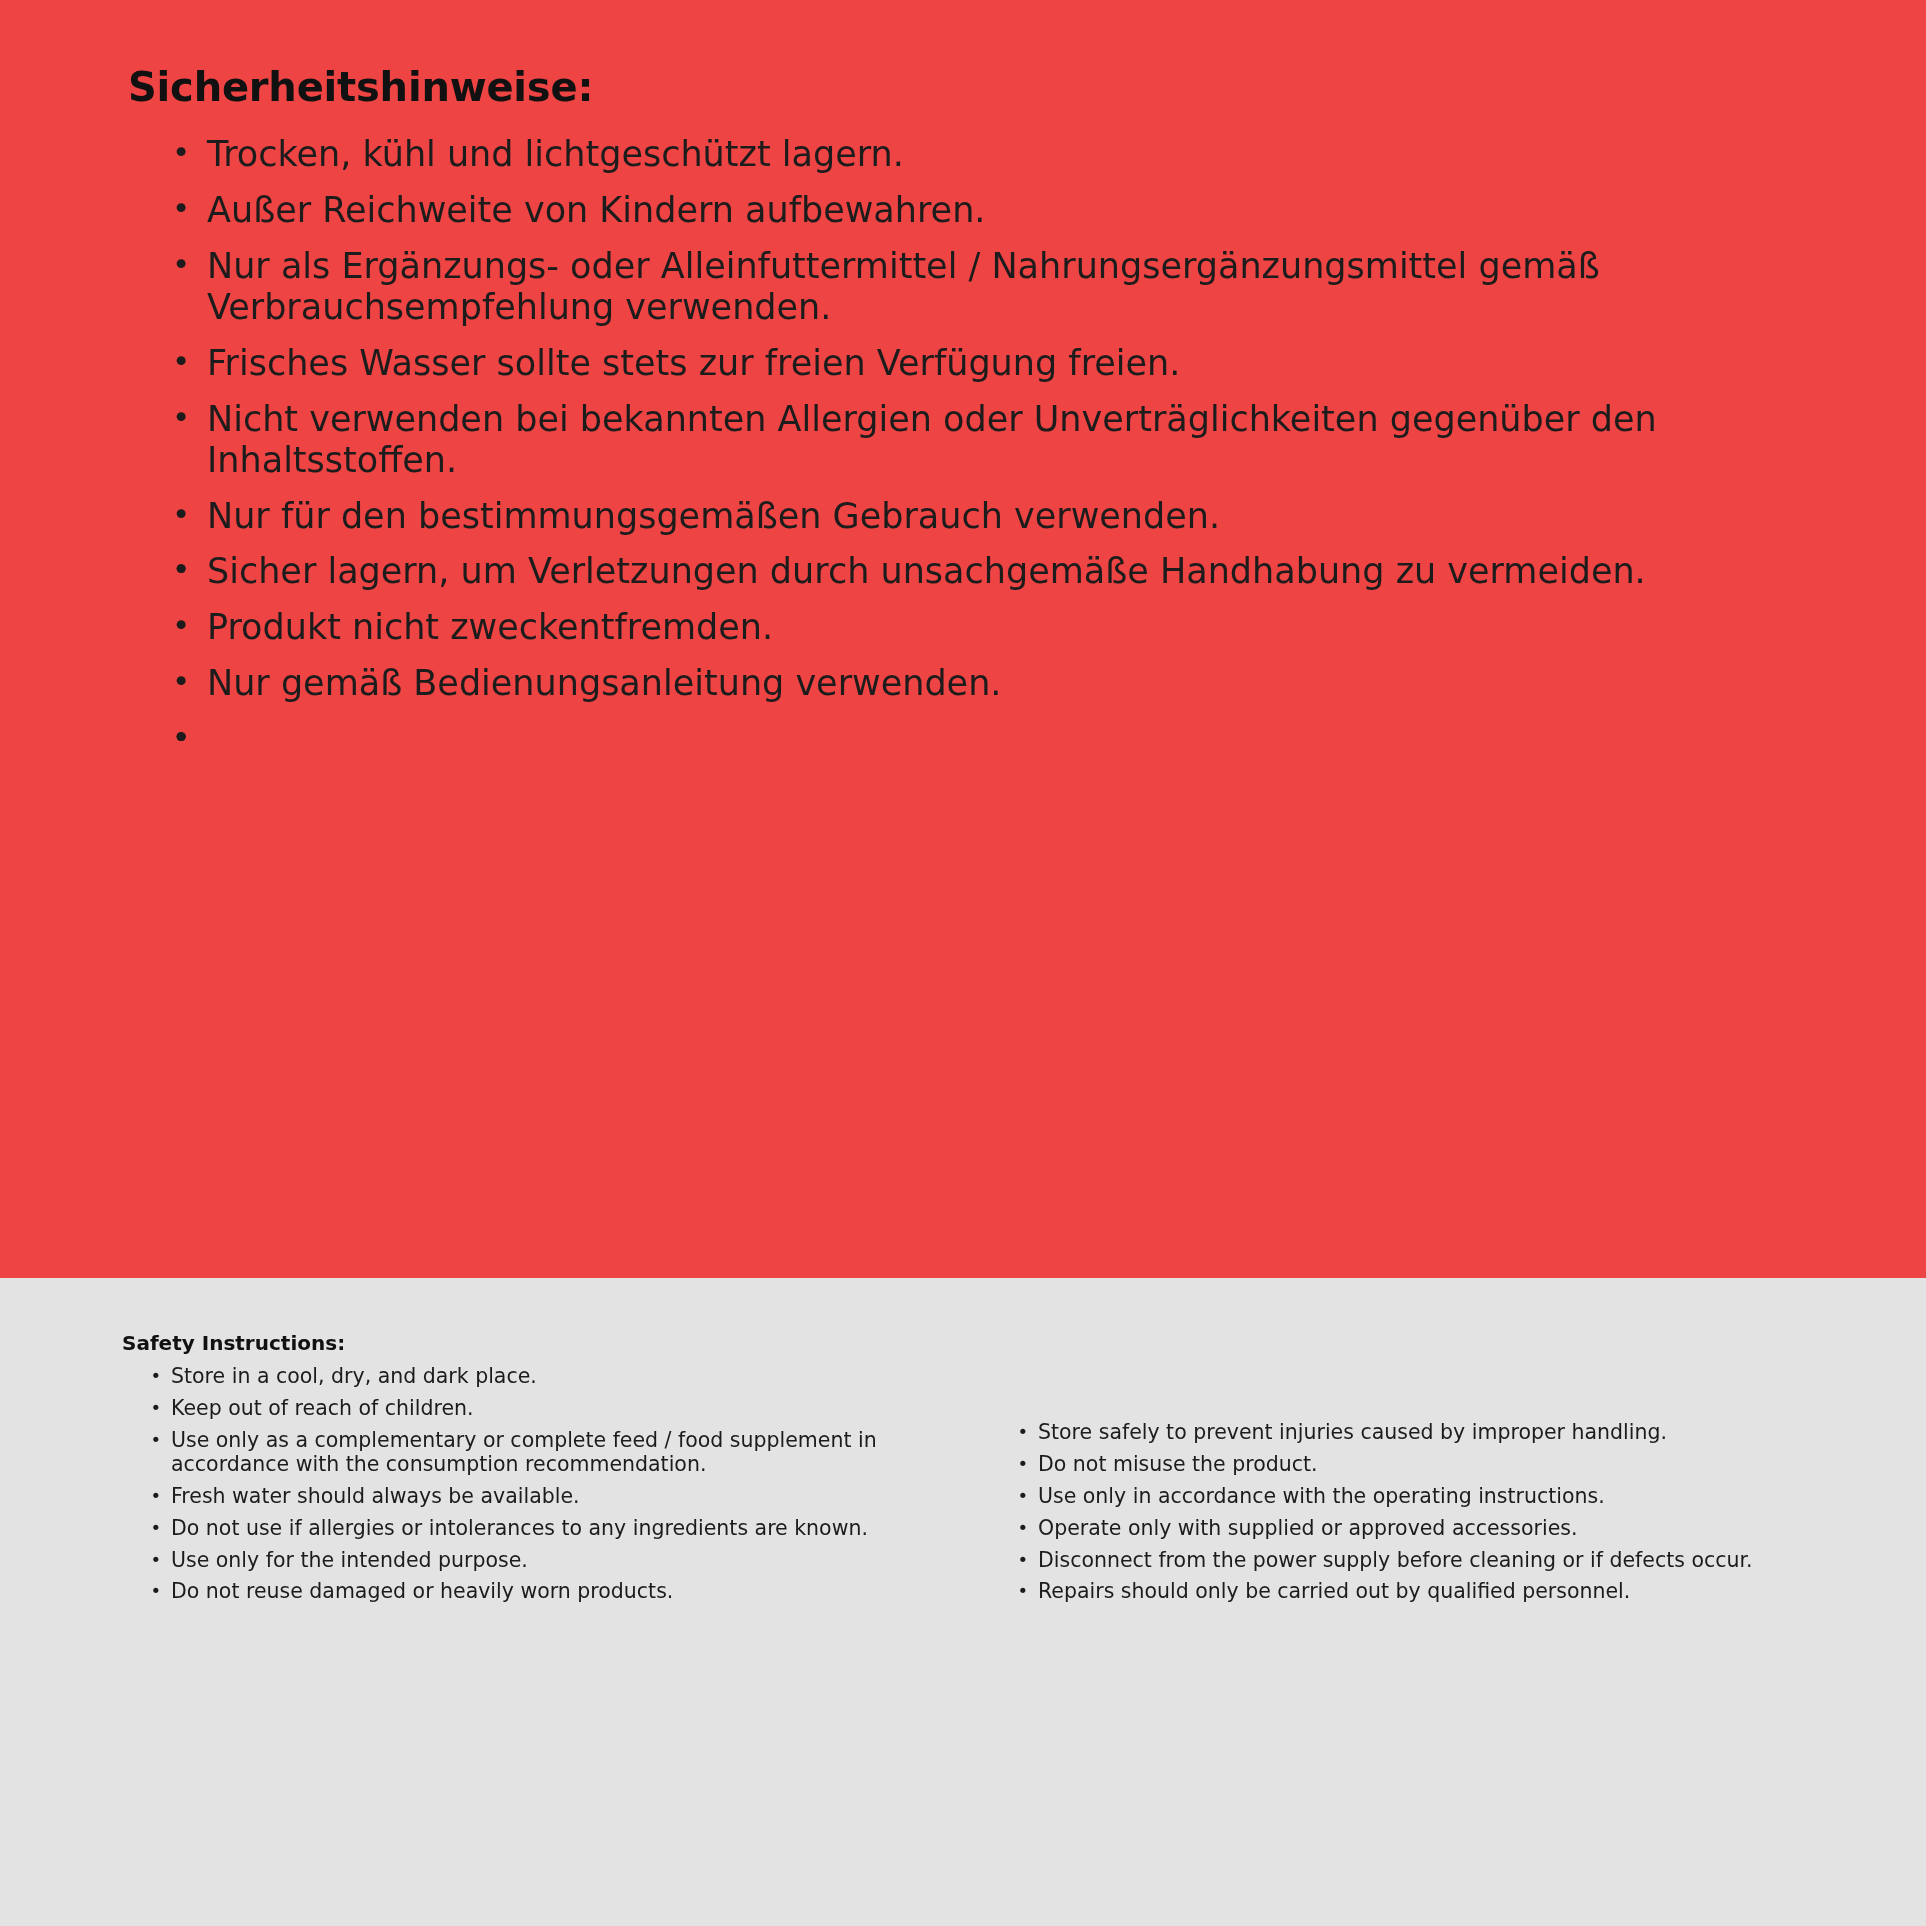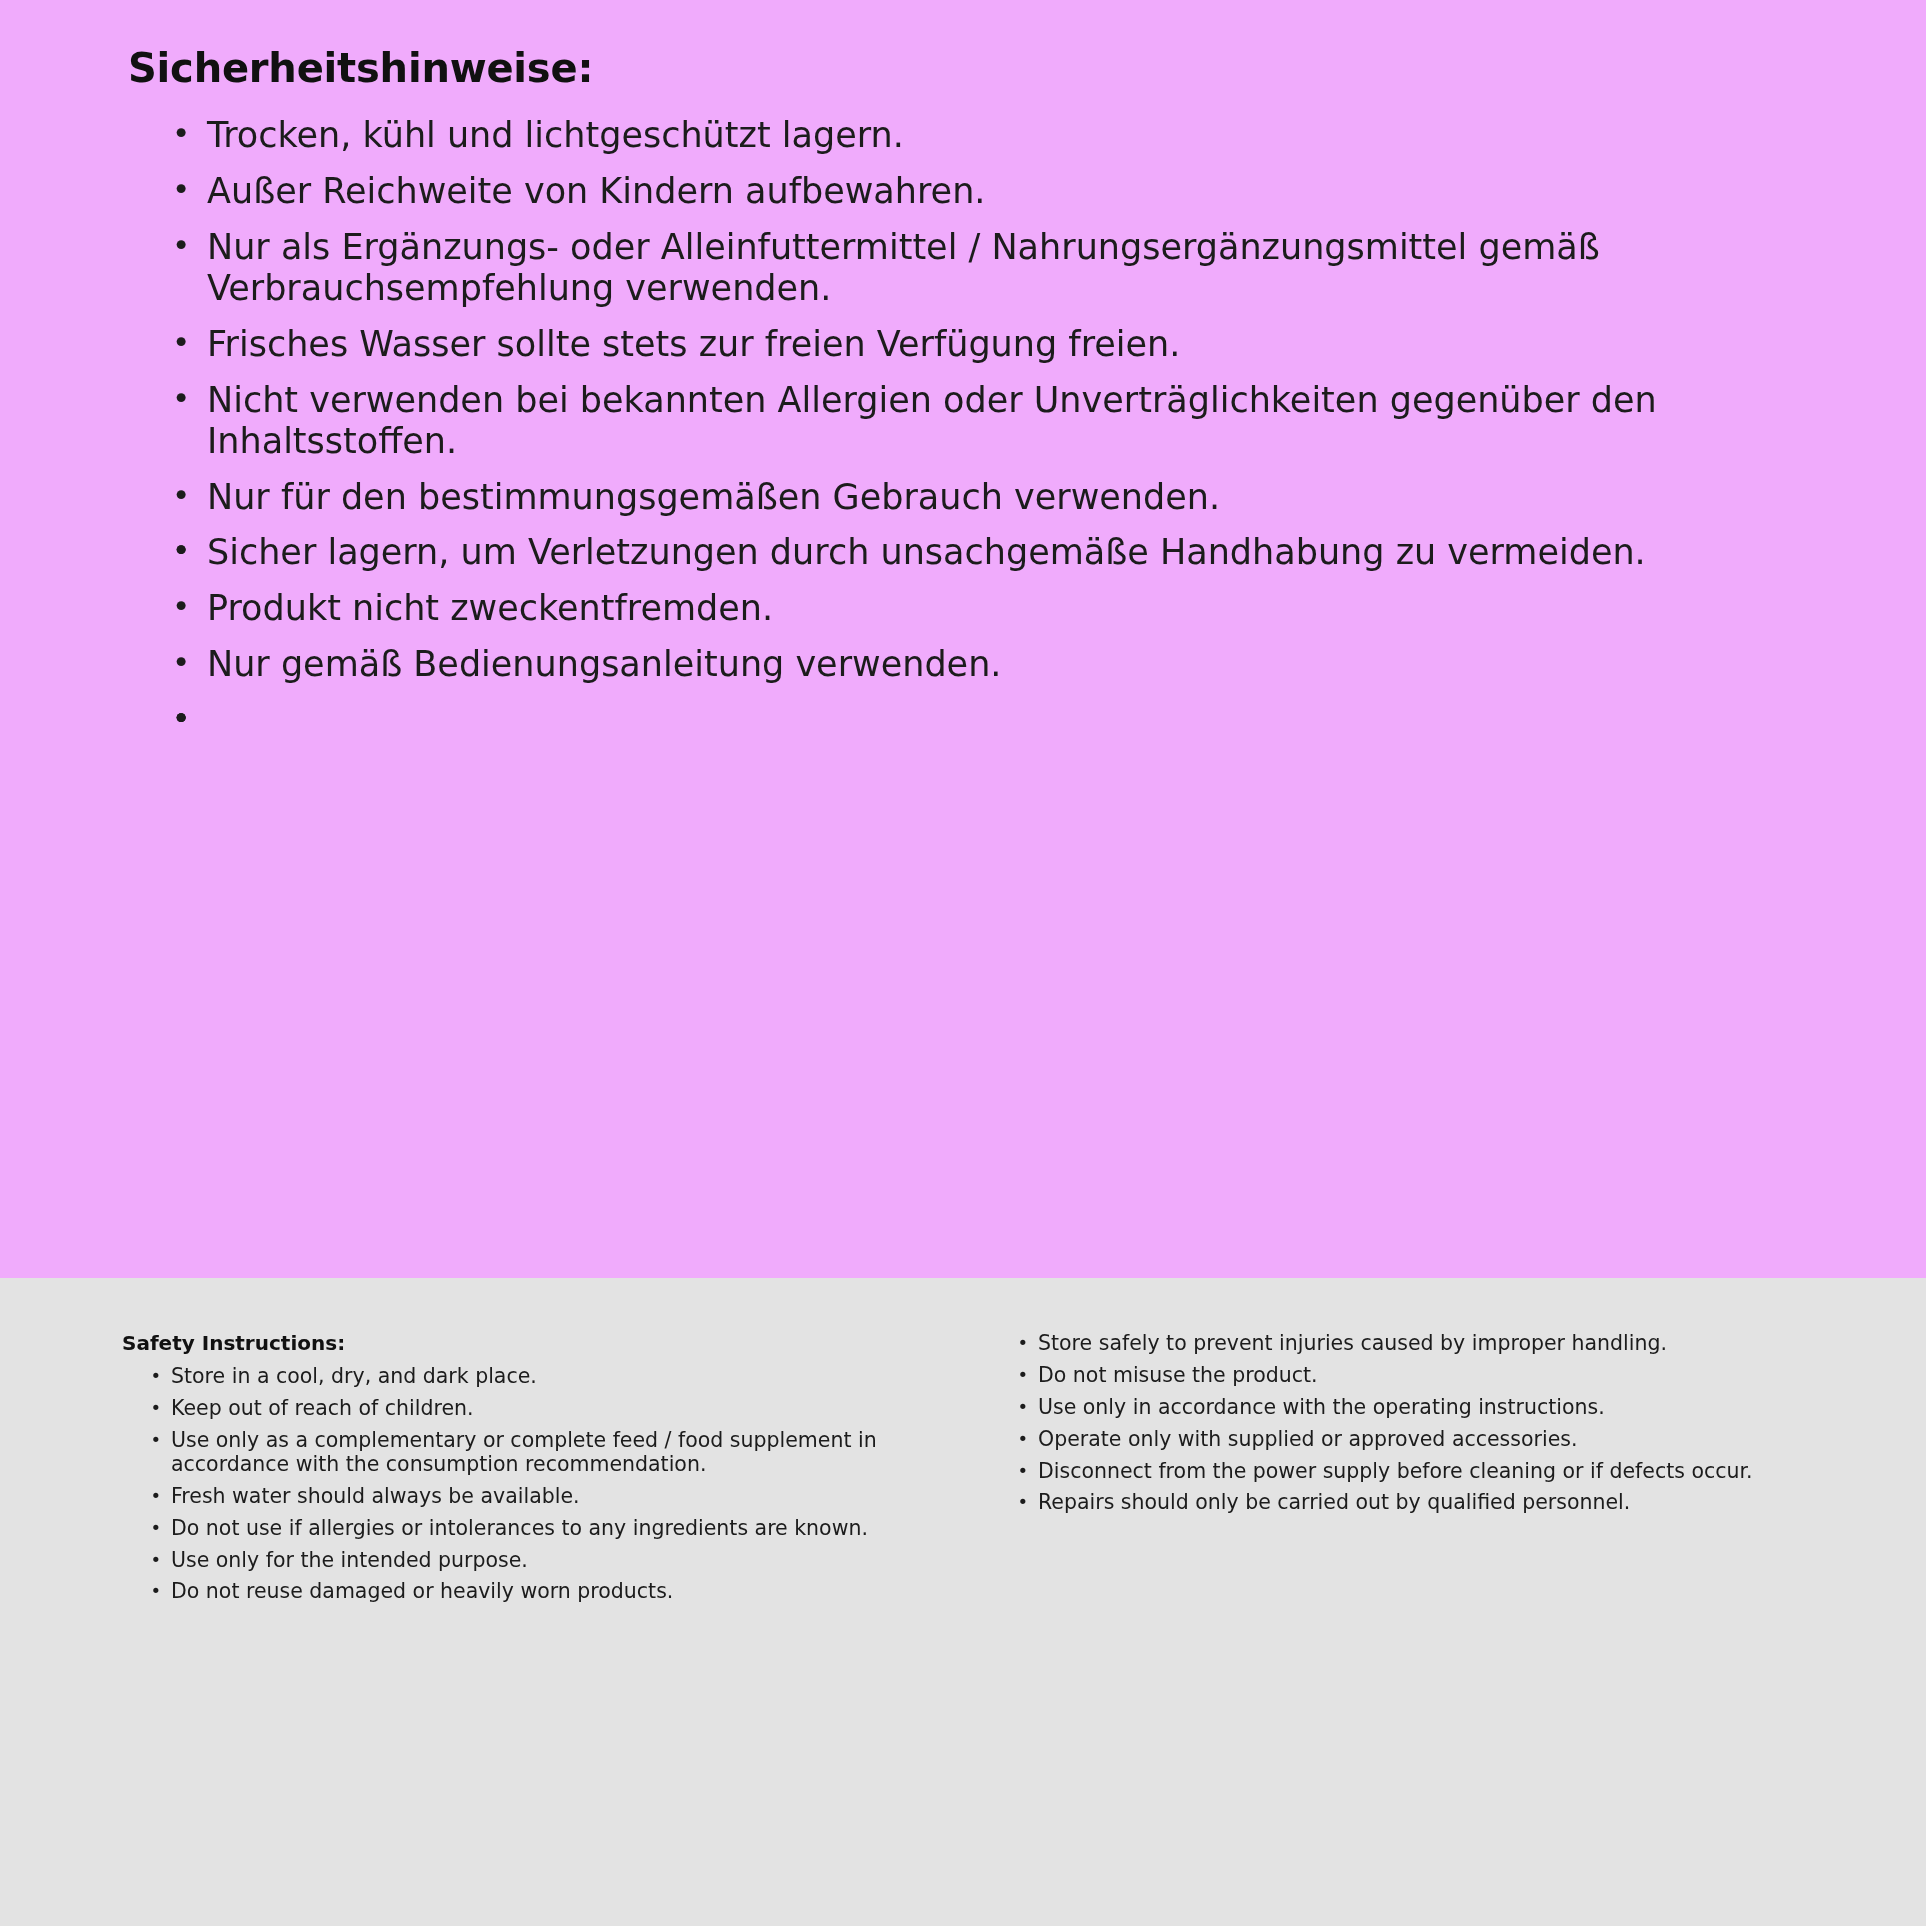--- a/index.html
+++ b/index.html
@@ -17,22 +17,22 @@
   .page {
     width: 1926px;
     height: 1926px;
     position: relative;
     display: flex;
     flex-direction: column;
   }
 
   
   .de-section {
-    background: #f0abfc;
-    padding: 45px 103px 0 128px;
+    background: #ef4444;
+    padding: 64px 103px 0 128px;
     box-sizing: border-box;
     flex: 0 0 auto;
     height: 1278px;
   }
   .de-heading {
     font-size: 40px;
     font-weight: 700;
     letter-spacing: -0.2px;
     margin: 0 0 24.4px 0;
     color: #111111;
@@ -63,21 +63,21 @@
   .en-section {
     background: #e3e3e3;
     flex: 1 1 auto;
     box-sizing: border-box;
     padding: 53px 71px 26px 122px;
     position: relative;
   }
   .en-columns {
     display: flex;
     gap: 58px;
-    align-items: flex-start;
+    align-items: flex-end;
   }
   .en-col {
     width: 835px;
     box-sizing: border-box;
   }
   .en-col-right {
     padding-top: 0px;
   }
   .en-heading {
     font-size: 20px;

